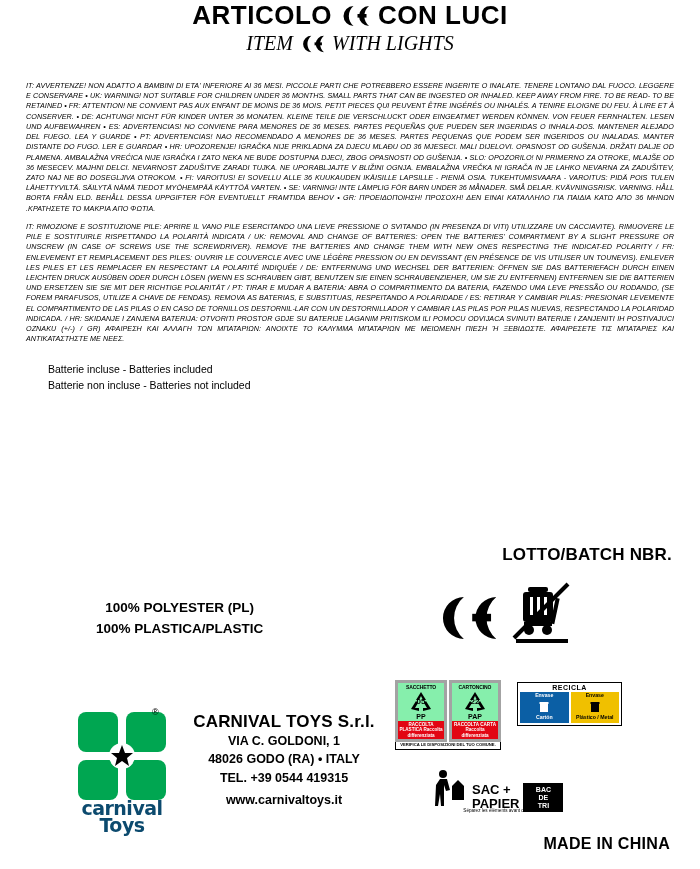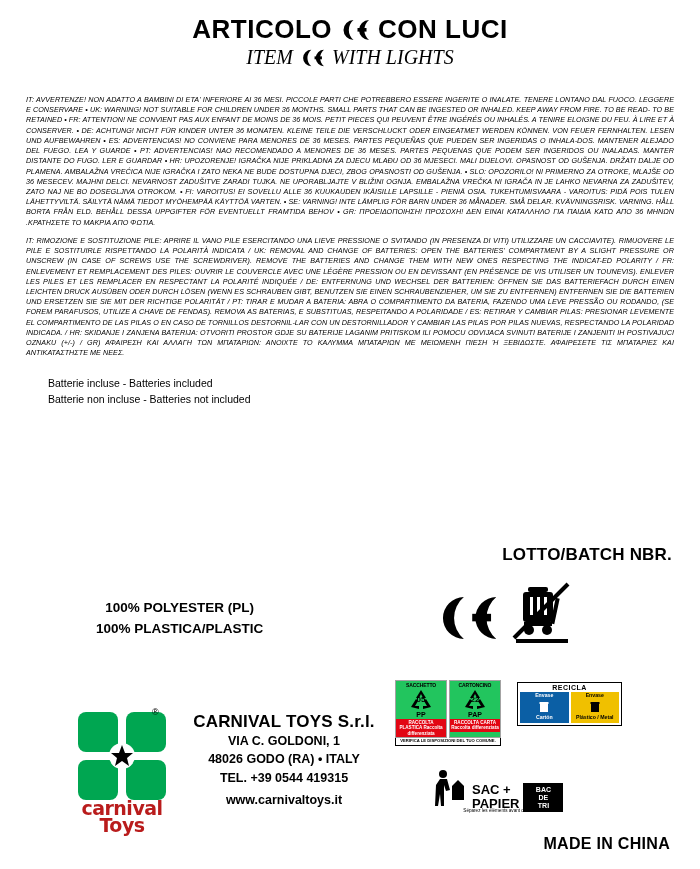--- a/index.html
+++ b/index.html
@@ -17,21 +17,20 @@
   }
   .page {
     position: relative;
     width: 700px;
     height: 869px;
     box-sizing: border-box;
   }
 
   
   .header {
-    padding-top: 14px;
   }
   .title-line1 {
     font-weight: bold;
     font-size: 26px;
     letter-spacing: 0.5px;
     display: flex;
     justify-content: center;
     align-items: center;
     gap: 8px;
   }
@@ -120,25 +119,25 @@
   
   .recy-group {
     position: absolute;
     left: 395px;
     top: 680px;
     display: flex;
     gap: 2px;
     align-items: flex-start;
   }
   .recy-box {
-    border: 1px solid #a3a3a3;
+    border: 3px solid #a3a3a3;
     width: 52px;
     box-sizing: border-box;
     text-align: center;
-    background: #22c55e;
+    background: #86efac;
   }
   .recy-box .cap {
     font-size: 5px;
     font-weight: bold;
     padding: 1px 0 0;
     letter-spacing: -0.1px;
   }
   .recy-tri {
     margin: 1px auto 0;
     position: relative;
@@ -293,21 +292,21 @@
     position: absolute;
     left: 66px;
     top: 800px;
     width: 112px;
     text-align: center;
     font-family: "DejaVu Sans", sans-serif;
     font-weight: bold;
     font-size: 19px;
     line-height: 0.92;
     letter-spacing: -0.5px;
-    color: #b91c1c;
+    color: #0c4a6e;
   }
   .reg-mark {
     position: absolute;
     left: 152px;
     top: 707px;
     font-size: 9px;
   }
 
   .made-in {
     position: absolute;

